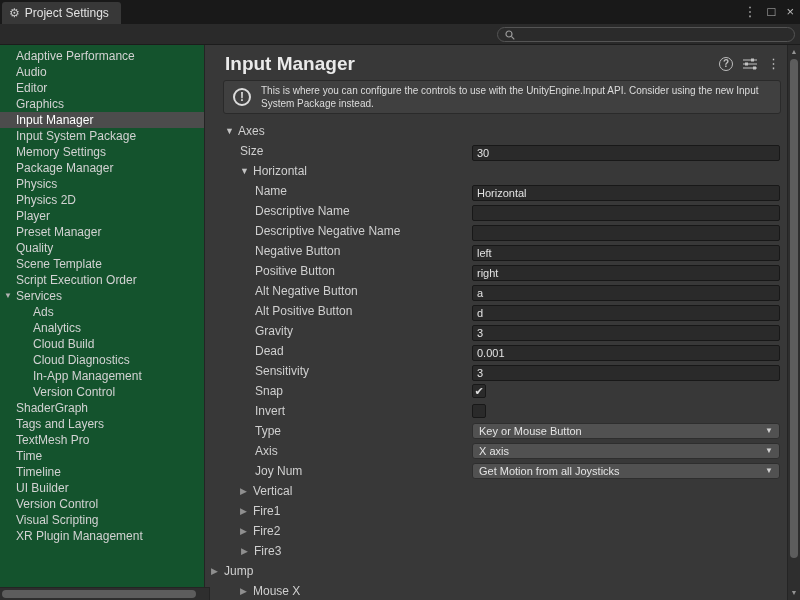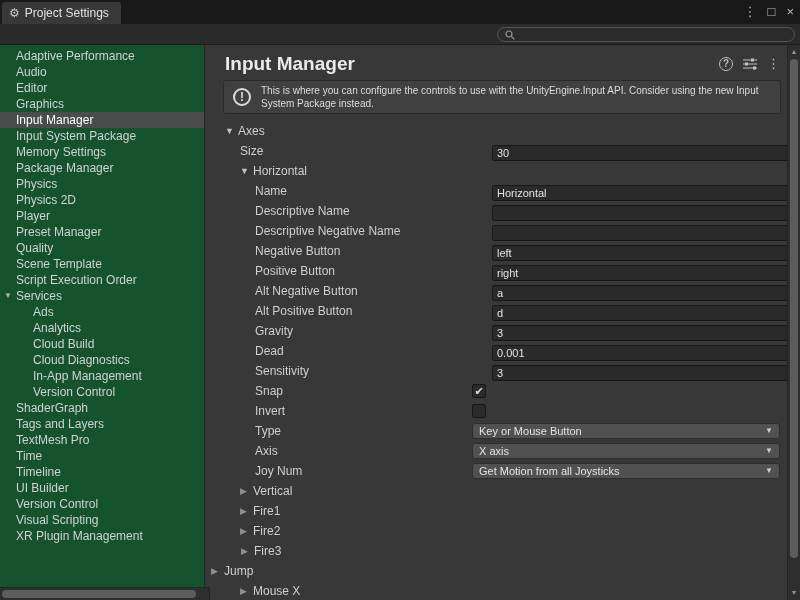--- a/index.html
+++ b/index.html
@@ -55,21 +55,21 @@
   .info-icon { flex: 0 0 auto; width: 18px; height: 18px; border: 2px solid #dcdcdc; border-radius: 50%; color: #dcdcdc; font-weight: bold; font-size: 12px; line-height: 14px; text-align: center; }
   .info-text { font-size: 10px; color: #dcdcdc; line-height: 13px; max-width: 520px; }
   
   .rows { margin-top: 7px; }
   .row { height: 20px; line-height: 20px; position: relative; color: #cfcfcf; white-space: nowrap; }
   .tri { display: inline-block; width: 13px; font-size: 9px; color: #8f8f8f; vertical-align: top; }
   .tri.open { color: #c2c2c2; }
   .control { position: absolute; left: 261px; right: 7px; top: 2px; height: 16px; }
   .tfield {
     width: 100%; height: 16px; background: #2a2a2a; border: 1px solid #181818; border-radius: 2px;
-    color: #e2e2e2; font-size: 11px; font-family: inherit; padding: 0 4px; outline: none; margin-left: 20px;
+    color: #e2e2e2; font-size: 11px; font-family: inherit; padding: 0 4px; outline: none;
   }
   .dropdown {
     width: 100%; height: 16px; background: #515151; border: 1px solid #2e2e2e; border-radius: 3px;
     display: flex; align-items: center; justify-content: space-between; padding: 0 6px;
     font-size: 11px; color: #e4e4e4; cursor: default;
   }
   .dropdown .dd-value { overflow: hidden; text-overflow: ellipsis; white-space: nowrap; line-height: 14px; }
   .dd-arrow { font-size: 8px; color: #cfcfcf; flex: 0 0 auto; margin-left: 6px; }
   .checkbox { display: inline-block; width: 14px; height: 14px; background: #2a2a2a; border: 1px solid #181818; border-radius: 2px; position: relative; margin-top: 1px; }
   .checkmark { position: absolute; left: 0; top: 0; width: 100%; height: 100%; font-size: 11px; line-height: 13px; text-align: center; color: #dcdcdc; }

